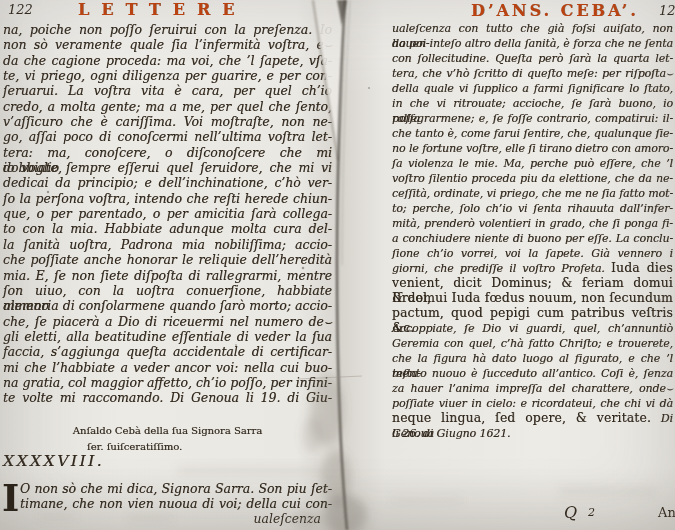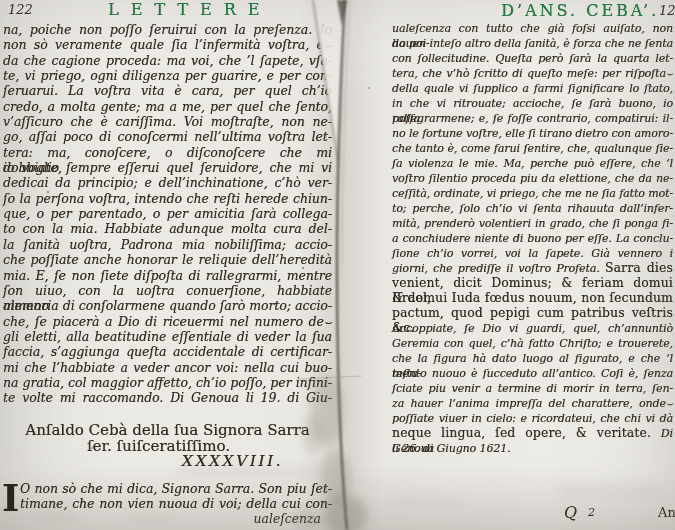--- a/index.html
+++ b/index.html
@@ -11,36 +11,36 @@
       linear-gradient(180deg, rgba(255,255,255,.25) 0%, rgba(255,255,255,0) 18%, rgba(0,0,0,0) 88%, rgba(110,104,95,.14) 100%),
       linear-gradient(90deg,#e2e0db 0%,#eceae5 18%,#eae8e3 44%,#d7d4ce 50.5%,#e9e7e2 57%,#edebe6 80%,#e8e6e1 100%);
   }
   .vignette{position:absolute;inset:0;box-shadow:inset 0 0 70px rgba(100,94,85,.22);pointer-events:none;z-index:6;}
   .page{position:absolute;top:0;height:530px;}
   .page-left{left:0;width:283px;}
   .page-right{left:341px;width:400px;}
   .pagenum{position:absolute;font-style:italic;font-size:13px;color:#2e261c;}
   .pn-left{left:8px;top:2px;}
   .pn-right{left:318px;top:3px;}
-  .running-title{position:absolute;font-weight:400;font-size:16px;color:#15803d;white-space:nowrap;text-shadow:.4px 0 0 rgba(43,34,23,.5);margin-left:30px;}
+  .running-title{position:absolute;font-weight:700;font-size:16px;color:#c2410c;white-space:nowrap;text-shadow:.4px 0 0 rgba(43,34,23,.5);}
   .title-left{left:78px;top:0;letter-spacing:12px;}
   .title-right{left:130px;top:1px;letter-spacing:3px;}
   .textblock{position:absolute;font-style:italic;text-shadow:.35px 0 0 rgba(51,41,30,.5);}
   .text-left{left:3px;top:22px;width:329px;font-size:12.4px;}
   .text-right{left:51px;top:21px;width:281px;font-size:11px;letter-spacing:-.1px;}
   .text-left .line{height:15.35px;line-height:15.35px;}
   .text-right .line{height:15px;line-height:15px;}
   .line{text-align:justify;text-align-last:justify;overflow:visible;white-space:normal;}
   .line.nj{text-align-last:left;}
   .seg-r{font-style:normal;font-size:1.12em;letter-spacing:.2px;}
   .seg-i{font-style:italic;}
-  .signature{position:absolute;left:3px;top:423px;width:329px;font-size:15px;font-style:normal;line-height:15.5px;text-shadow:.35px 0 0 rgba(51,41,30,.5);}
+  .signature{position:absolute;left:3px;top:423px;width:329px;font-size:10px;font-style:normal;line-height:15.5px;text-shadow:.35px 0 0 rgba(51,41,30,.5);}
   .sig-1{text-align:center;}
   .sig-2{padding-left:84px;}
-  .heading{position:absolute;left:3px;top:452px;width:280px;text-align:right;font-style:italic;font-size:15.5px;letter-spacing:2.5px;text-shadow:.4px 0 0 rgba(51,41,30,.6);}
+  .heading{position:absolute;left:3px;top:452px;width:280px;text-align:left;font-style:italic;font-size:15.5px;letter-spacing:2.5px;text-shadow:.4px 0 0 rgba(51,41,30,.6);}
   .opening{position:absolute;left:3px;top:481px;width:329px;font-size:12.4px;font-style:italic;text-shadow:.35px 0 0 rgba(51,41,30,.5);}
   .opening .line{height:15px;line-height:15px;padding-left:17px;width:312px;}
   .dropcap{position:absolute;left:2px;top:482px;font-size:37px;line-height:33px;font-weight:700;font-style:normal;color:#261e14;}
   .catch-left{position:absolute;left:3px;top:511px;width:318px;text-align:right;font-style:italic;font-size:12.4px;}
   .quire-row{position:absolute;left:51px;top:503px;width:281px;height:18px;}
   .q-mark{position:absolute;left:172px;top:0;font-style:italic;font-size:16px;}
   .q-num{position:absolute;left:196px;top:3px;font-style:italic;font-size:11px;}
   .catch-right{position:absolute;left:226px;top:2px;font-style:normal;font-size:13px;margin-left:40px;}
   .overlay{position:absolute;left:0;top:0;z-index:5;pointer-events:none;}
 </style>
@@ -94,38 +94,37 @@
   <div class="running-title title-right">D’ANS. CEBA’.</div>
   <div class="pagenum pn-right">123</div>
   <div class="textblock text-right" id="text-right">
       <div class="line"><span class="seg-i">ualeſcenza con tutto che già foſsi auiſato, non hauen-</span></div>
       <div class="line"><span class="seg-i">do poi inteſo altro della ſanità, è forza che ne ſenta</span></div>
       <div class="line"><span class="seg-i">con ſollecitudine. Queſta però ſarà la quarta let-</span></div>
       <div class="line"><span class="seg-i">tera, che v’hò ſcritto di queſto meſe: per riſpoſta⌣</span></div>
       <div class="line"><span class="seg-i">della quale vi ſupplico a farmi ſignificare lo ſtato,</span></div>
       <div class="line"><span class="seg-i">in che vi ritrouate; accioche, ſe ſarà buono, io poſſa</span></div>
       <div class="line"><span class="seg-i">rallegrarmene; e, ſe foſſe contrario, compatirui: il-</span></div>
+      <div class="line"><span class="seg-i">che tanto è, come farui ſentire, che, qualunque ſie-</span></div>
       <div class="line"><span class="seg-i">no le fortune voſtre, elle ſi tirano dietro con amoro-</span></div>
-      <div class="line"><span class="seg-i">che tanto è, come farui ſentire, che, qualunque ſie-</span></div>
       <div class="line"><span class="seg-i">ſa violenza le mie. Ma, perche può eſſere, che ’l</span></div>
       <div class="line"><span class="seg-i">voſtro ſilentio proceda piu da elettione, che da ne-</span></div>
       <div class="line"><span class="seg-i">ceſſità, ordinate, vi priego, che me ne ſia fatto mot-</span></div>
       <div class="line"><span class="seg-i">to; perche, ſolo ch’io vi ſenta rihauuta dall’infer-</span></div>
       <div class="line"><span class="seg-i">mità, prenderò volentieri in grado, che ſi ponga fi-</span></div>
       <div class="line"><span class="seg-i">a conchiudere niente di buono per eſſe. La conclu-</span></div>
       <div class="line"><span class="seg-i">ſione ch’io vorrei, voi la ſapete. Già vennero i</span></div>
-      <div class="line"><span class="seg-i">giorni, che prediſſe il voſtro Profeta. </span><span class="seg-r">Sarra dies</span></div>
+      <div class="line"><span class="seg-i">giorni, che prediſſe il voſtro Profeta. </span><span class="seg-r">Iuda dies</span></div>
       <div class="line"><span class="seg-r">venient, dicit Dominus; &amp; feriam domui Iſrael,</span></div>
       <div class="line"><span class="seg-r">&amp; domui Iuda fœdus nouum, non ſecundum</span></div>
       <div class="line"><span class="seg-r">pactum, quod pepigi cum patribus veſtris &amp;c.</span></div>
       <div class="line"><span class="seg-i">Accoppiate, ſe Dio vi guardi, quel, ch’annuntiò</span></div>
       <div class="line"><span class="seg-i">Geremia con quel, c’hà fatto Chriſto; e trouerete,</span></div>
       <div class="line"><span class="seg-i">che la figura hà dato luogo al figurato, e che ’l teſta-</span></div>
       <div class="line"><span class="seg-i">mento nuouo è ſucceduto all’antico. Coſi è, ſenza</span></div>
-      <div class="line"><span class="seg-i">ſciate piu venir a termine di morir in terra, ſen-</span></div>
       <div class="line"><span class="seg-i">za hauer l’anima impreſſa del charattere, onde⌣</span></div>
       <div class="line"><span class="seg-i">poſſiate viuer in cielo: e ricordateui, che chi vi dà</span></div>
       <div class="line"><span class="seg-r">neque lingua, ſed opere, &amp; veritate. </span><span class="seg-i">Di Genoua</span></div>
       <div class="line nj"><span class="seg-i">li 26. di Giugno 1621.</span></div>
     </div>
   <div class="quire-row">
     <span class="q-mark">Q</span>
     <span class="q-num">2</span>
     <span class="catch-right">An-</span>
   </div>

